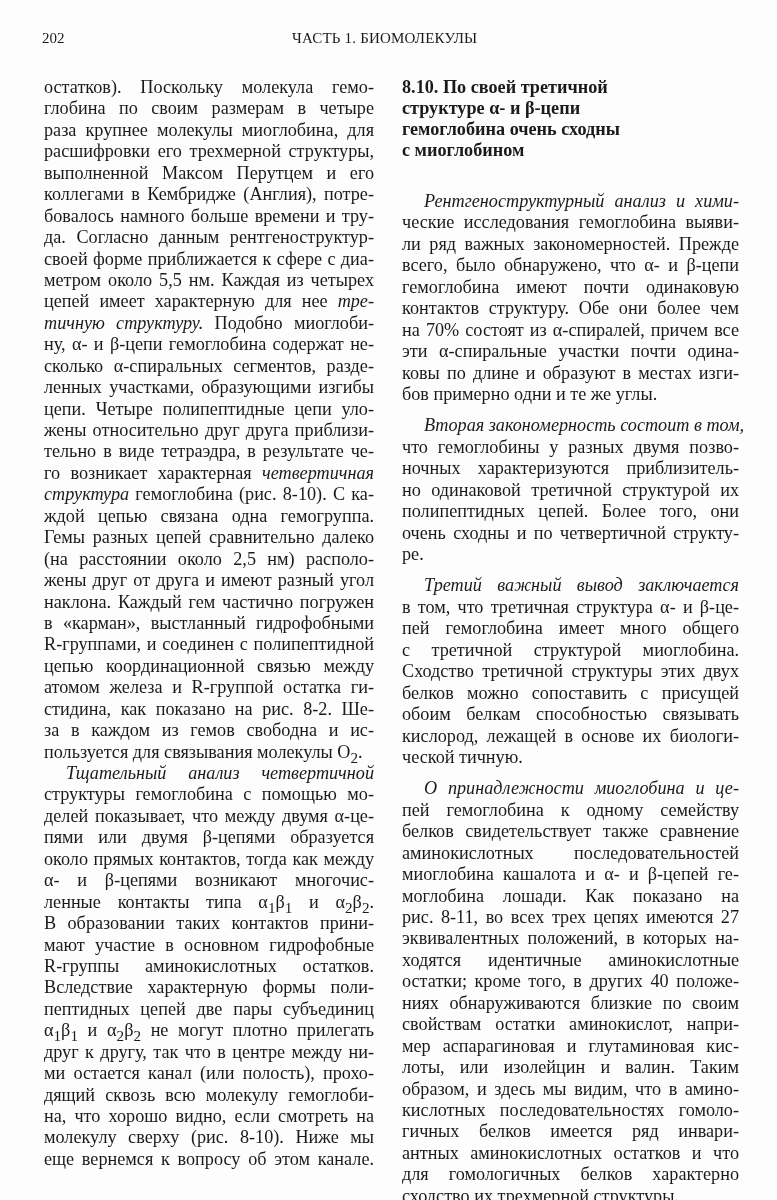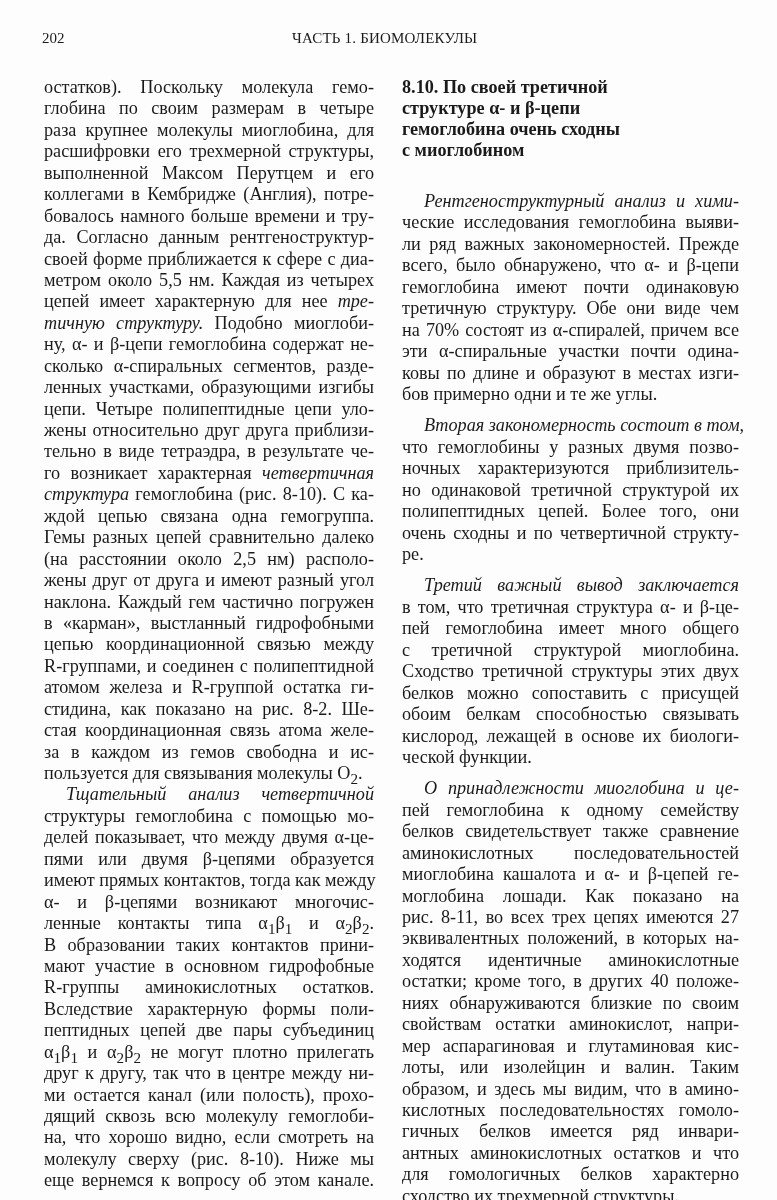--- a/index.html
+++ b/index.html
@@ -47,32 +47,31 @@
     <div class="line">жены относительно друг друга приблизи-</div>
     <div class="line">тельно в виде тетраэдра, в результате че-</div>
     <div class="line">го возникает характерная <i>четвертичная</i></div>
     <div class="line"><i>структура</i> гемоглобина (рис. 8-10). С ка-</div>
     <div class="line">ждой цепью связана одна гемогруппа.</div>
     <div class="line">Гемы разных цепей сравнительно далеко</div>
     <div class="line">(на расстоянии около 2,5 нм) располо-</div>
     <div class="line">жены друг от друга и имеют разный угол</div>
     <div class="line">наклона. Каждый гем частично погружен</div>
     <div class="line">в «карман», выстланный гидрофобными</div>
+    <div class="line">R-группами, и соединен с полипептидной</div>
     <div class="line">цепью координационной связью между</div>
-    <div class="line">R-группами, и соединен с полипептидной</div>
     <div class="line">атомом железа и R-группой остатка ги-</div>
     <div class="line">стидина, как показано на рис. 8-2. Ше-</div>
-    <div class="line">стая координационная связь атома желе-</div>
     <div class="line">за в каждом из гемов свободна и ис-</div>
     <div class="line last">пользуется для связывания молекулы O<sub>2</sub>.</div>
     <div class="line indent">Тщательный анализ четвертичной</div>
     <div class="line">структуры гемоглобина с помощью мо-</div>
     <div class="line">делей показывает, что между двумя α-це-</div>
     <div class="line">пями или двумя β-цепями образуется</div>
-    <div class="line">имеют прямых контактов, тогда как между</div>
+    <div class="line">около прямых контактов, тогда как между</div>
     <div class="line">α- и β-цепями возникают многочис-</div>
     <div class="line">ленные контакты типа α<sub>1</sub>β<sub>1</sub> и α<sub>2</sub>β<sub>2</sub>.</div>
     <div class="line">В образовании таких контактов прини-</div>
     <div class="line">мают участие в основном гидрофобные</div>
     <div class="line">R-группы аминокислотных остатков.</div>
     <div class="line">Вследствие характерную формы поли-</div>
     <div class="line">пептидных цепей две пары субъединиц</div>
     <div class="line">α<sub>1</sub>β<sub>1</sub> и α<sub>2</sub>β<sub>2</sub> не могут плотно прилегать</div>
     <div class="line">друг к другу, так что в центре между ни-</div>
     <div class="line">ми остается канал (или полость), прохо-</div>
@@ -89,21 +88,21 @@
       <div class="line">гемоглобина очень сходны</div>
       <div class="line">с миоглобином</div>
     </div>
   <div id="right-body">
       <div>
         <div class="line indent">Рентгеноструктурный анализ и хими-</div>
         <div class="line">ческие исследования гемоглобина выяви-</div>
         <div class="line">ли ряд важных закономерностей. Прежде</div>
         <div class="line">всего, было обнаружено, что α- и β-цепи</div>
         <div class="line">гемоглобина имеют почти одинаковую</div>
-        <div class="line">третичную структуру. Обе они виде чем</div>
+        <div class="line">контактов структуру. Обе они более чем</div>
         <div class="line">на 70% состоят из α-спиралей, причем все</div>
         <div class="line">эти α-спиральные участки почти одина-</div>
         <div class="line">ковы по длине и образуют в местах изги-</div>
         <div class="line last">бов примерно одни и те же углы.</div>
       </div>
       <div class="para-gap"></div>
       <div>
         <div class="line indent">Вторая закономерность состоит в том,</div>
         <div class="line">что гемоглобины у разных двумя позво-</div>
         <div class="line">ночных характеризуются приблизитель-</div>
@@ -115,21 +114,21 @@
       <div class="para-gap"></div>
       <div>
         <div class="line indent">Третий важный вывод заключается</div>
         <div class="line">в том, что третичная структура α- и β-це-</div>
         <div class="line">пей гемоглобина имеет много общего</div>
         <div class="line">с третичной структурой миоглобина.</div>
         <div class="line">Сходство третичной структуры этих двух</div>
         <div class="line">белков можно сопоставить с присущей</div>
         <div class="line">обоим белкам способностью связывать</div>
         <div class="line">кислород, лежащей в основе их биологи-</div>
-        <div class="line last">ческой функции.</div>
+        <div class="line last">ческой тичную.</div>
       </div>
       <div class="para-gap"></div>
       <div>
         <div class="line indent">О принадлежности миоглобина и це-</div>
         <div class="line">пей гемоглобина к одному семейству</div>
         <div class="line">белков свидетельствует также сравнение</div>
         <div class="line">аминокислотных последовательностей</div>
         <div class="line">миоглобина кашалота и α- и β-цепей ге-</div>
         <div class="line">моглобина лошади. Как показано на</div>
         <div class="line">рис. 8-11, во всех трех цепях имеются 27</div>

